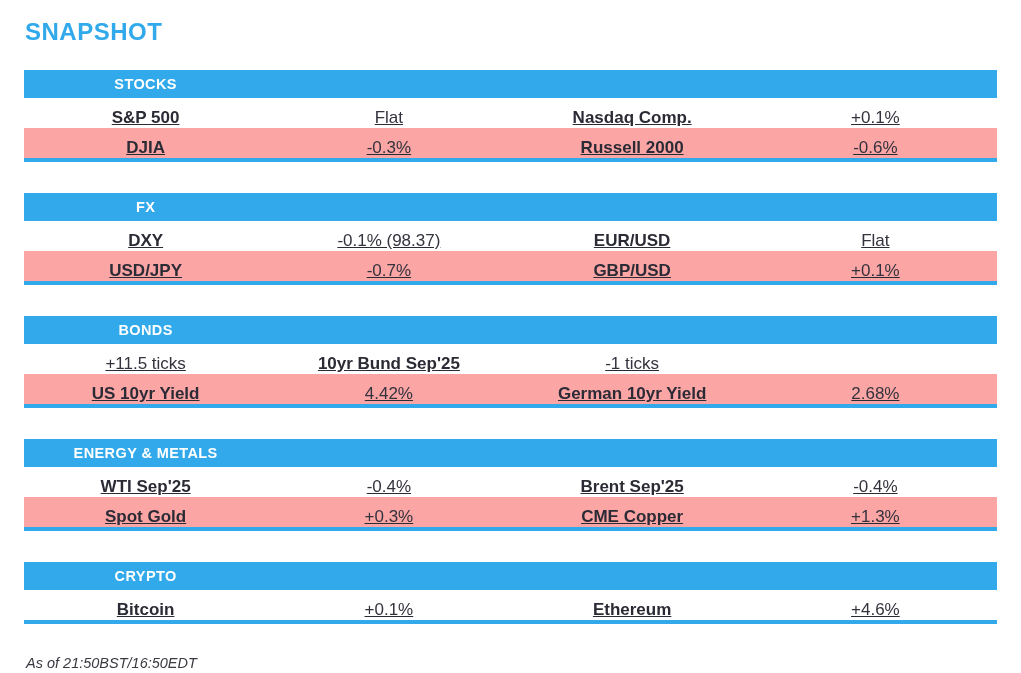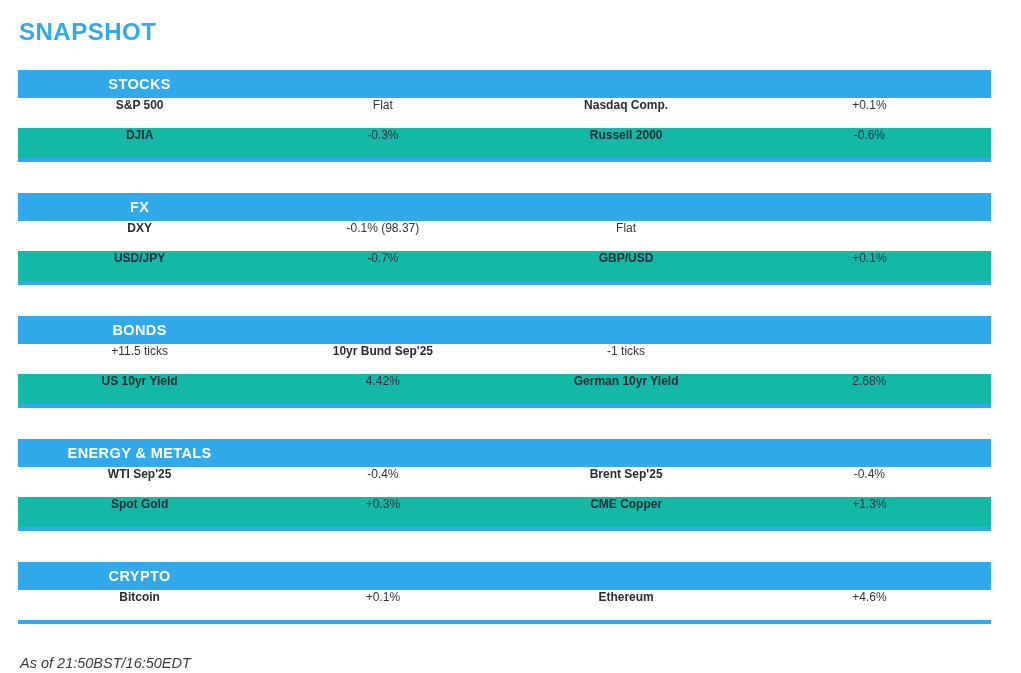--- a/index.html
+++ b/index.html
@@ -6,21 +6,21 @@
     margin: 0;
     padding: 0;
     background: #ffffff;
     font-family: "Liberation Sans", sans-serif;
     color: #2b2b35;
   }
   .page {
     width: 1021px;
     height: 673px;
     box-sizing: border-box;
-    padding: 16px 0 0 18px;
+    padding: 16px 0 0 24px;
     overflow: hidden;
     background: #ffffff;
   }
   .page-title {
     margin: 2px 0 0 1px;
     font-size: 24px;
     line-height: 27px;
     font-weight: bold;
     letter-spacing: 0.5px;
     color: #31a9ea;
@@ -41,26 +41,27 @@
   .section-header .header-label {
     width: 25%;
     text-align: center;
     color: #ffffff;
     font-weight: bold;
     font-size: 14.5px;
     letter-spacing: 0.4px;
   }
   .row {
     display: flex;
-    align-items: flex-start;
+    align-items: flex-end;
     height: 30px;
-    font-size: 12px;
+    font-size: 17px;
     background: #ffffff;
+    text-decoration: underline;
   }
-  .row.alt { background: #14b8a6; }
+  .row.alt { background: #fca5a5; }
   .cell {
     width: 25%;
     text-align: center;
     white-space: nowrap;
   }
   .cell.label { font-weight: bold; }
   .cell.value { font-weight: normal; color: #33333d; }
   .timestamp {
     margin: 30px 13px 0 2px;
     font-size: 14.5px;
@@ -93,20 +94,21 @@
     </div>
   </div>
 
   <div class="snapshot-table">
     <div class="section-header">
       <span class="header-label">FX</span>
     </div>
     <div class="row">
       <span class="cell label">DXY</span>
       <span class="cell value">-0.1% (98.37)</span>
+      <span class="cell label">EUR/USD</span>
       <span class="cell value">Flat</span>
     </div>
     <div class="row alt">
       <span class="cell label">USD/JPY</span>
       <span class="cell value">-0.7%</span>
       <span class="cell label">GBP/USD</span>
       <span class="cell value">+0.1%</span>
     </div>
   </div>
 

